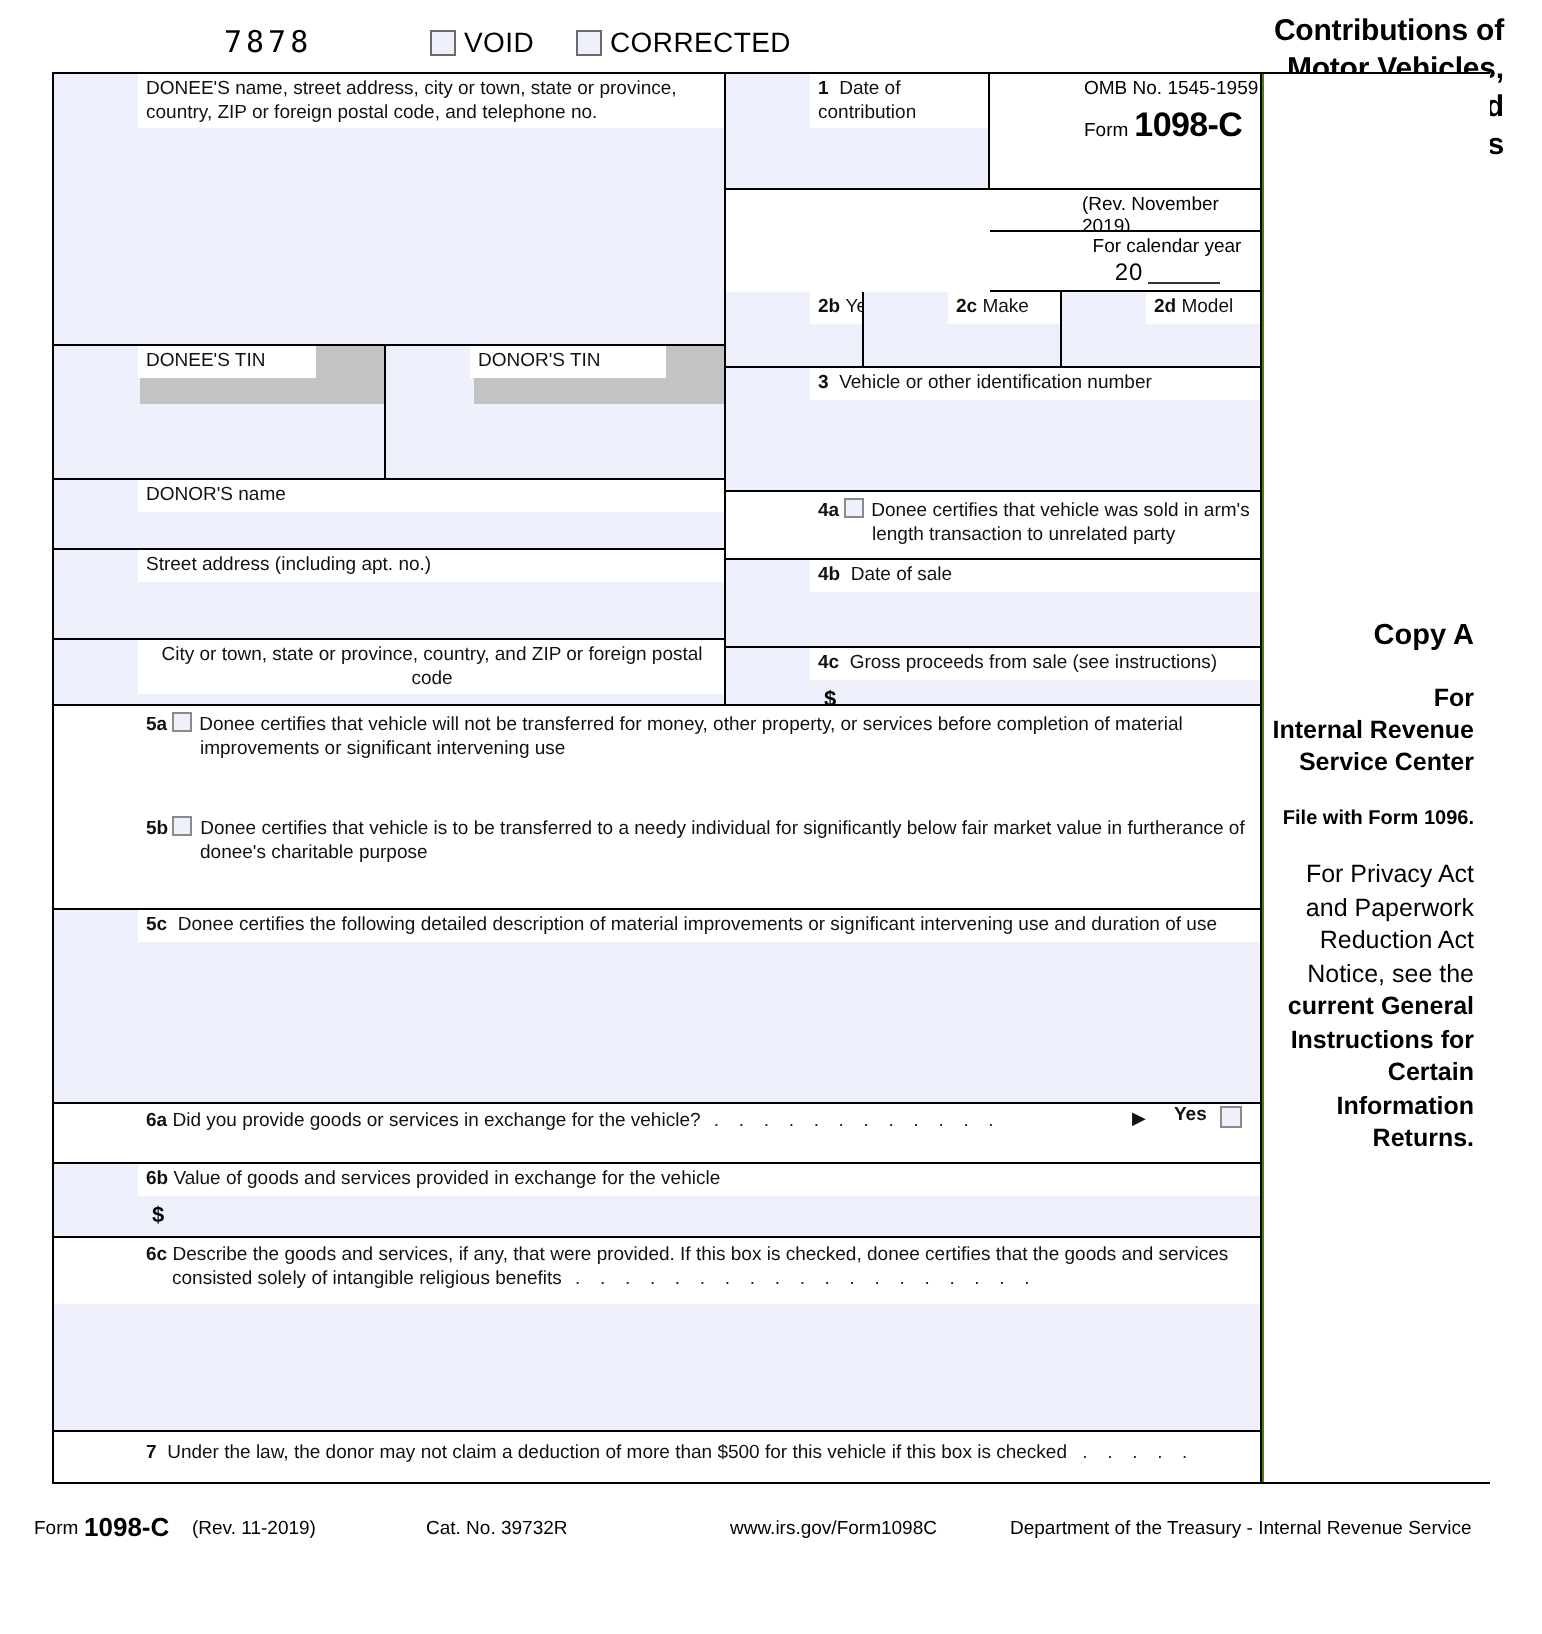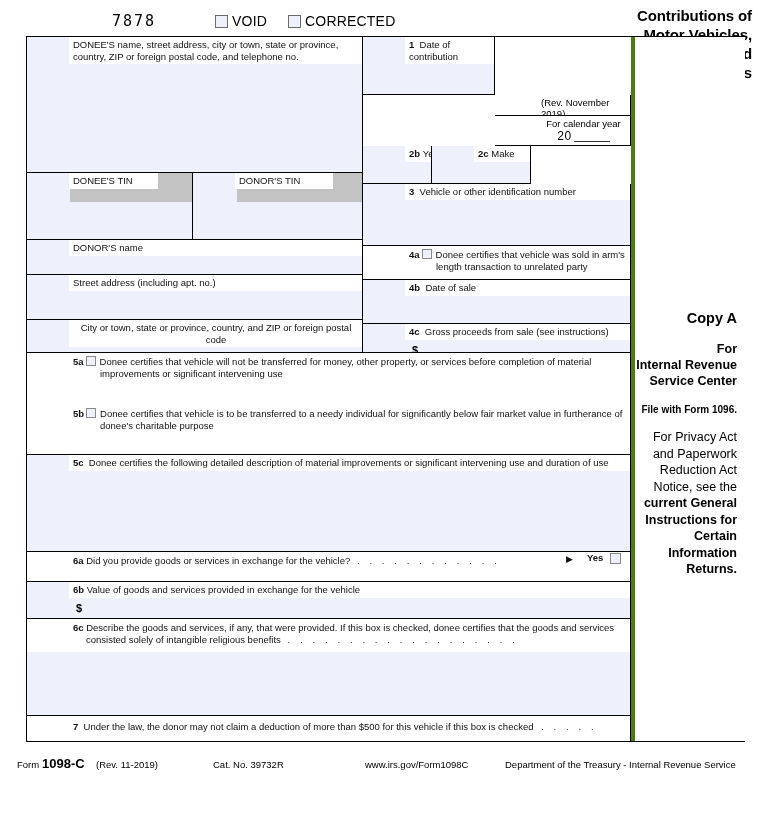--- a/index.html
+++ b/index.html
@@ -111,21 +111,21 @@
 
   
   .copycol {
     position: absolute;
     left: 604px;
     top: 0px;
     width: 114px;
     height: 704px;
     background: #ffffff;
     box-sizing: border-box;
-    border-left: 4px solid #4d7c0f;
+    border-left: 1px solid #4d7c0f;
   }
 
   .title-block {
     position: absolute;
     left: 612px;
     top: 6px;
     width: 140px;
     text-align: right;
     font-size: 15px;
     line-height: 19px;
@@ -297,20 +297,26 @@
   <div class="form">
 
     <div class="cell br bb" style="left:0px; top:0px; width:336px; height:136px;">
       <span class="lbl">DONEE'S name, street address, city or town, state or province, country, ZIP or foreign postal code, and telephone no.</span>
     </div>
 
     <div class="cell br bb" style="left:336px; top:0px; width:132px; height:58px;">
       <span class="lbl"><b class="num">1</b>&nbsp; <span>Date of contribution</span></span>
     </div>
 
+    <div class="cell white br bb" style="left:468px; top:0px; width:136px; height:58px;">
+      <div class="omb">OMB No. 1545-1959</div>
+      <div class="formline">
+        <span>Form</span><span class="big">1098-C</span>
+      </div>
+    </div>
 
 
     <div class="cell white br bb" style="left:468px; top:58px; width:136px; height:21px;">
       <div class="rev">(Rev. November 2019)</div>
     </div>
 
     <div class="cell white br bb" style="left:468px; top:79px; width:136px; height:30px; padding-top:2px;">
       <div class="calyear">For calendar year</div>
       <div class="calyear">
         <span class="yr">20</span><span class="underline-blank"></span>
@@ -318,20 +324,23 @@
     </div>
 
     <div class="cell br bb" style="left:336px; top:109px; width:69px; height:38px;">
       <span class="lbl"><b class="num">2b</b>&nbsp;<span>Year</span></span>
     </div>
 
     <div class="cell br bb" style="left:405px; top:109px; width:99px; height:38px;">
       <span class="lbl"><b class="num">2c</b>&nbsp;<span>Make</span></span>
     </div>
 
+    <div class="cell br bb" style="left:504px; top:109px; width:100px; height:38px;">
+      <span class="lbl"><b class="num">2d</b>&nbsp;<span>Model</span></span>
+    </div>
 
     <div class="cell br bb" style="left:0px; top:136px; width:166px; height:67px;">
       <span class="lbl">DONEE'S TIN</span>
       <div class="redact" style="left:131px; top:0px; width:35px; height:16px;"></div>
       <div class="redact" style="left:43px; top:16px; width:123px; height:13px;"></div>
     </div>
 
     <div class="cell br bb" style="left:166px; top:136px; width:170px; height:67px;">
       <span class="lbl">DONOR'S TIN</span>
       <div class="redact" style="left:140px; top:0px; width:30px; height:16px;"></div>

